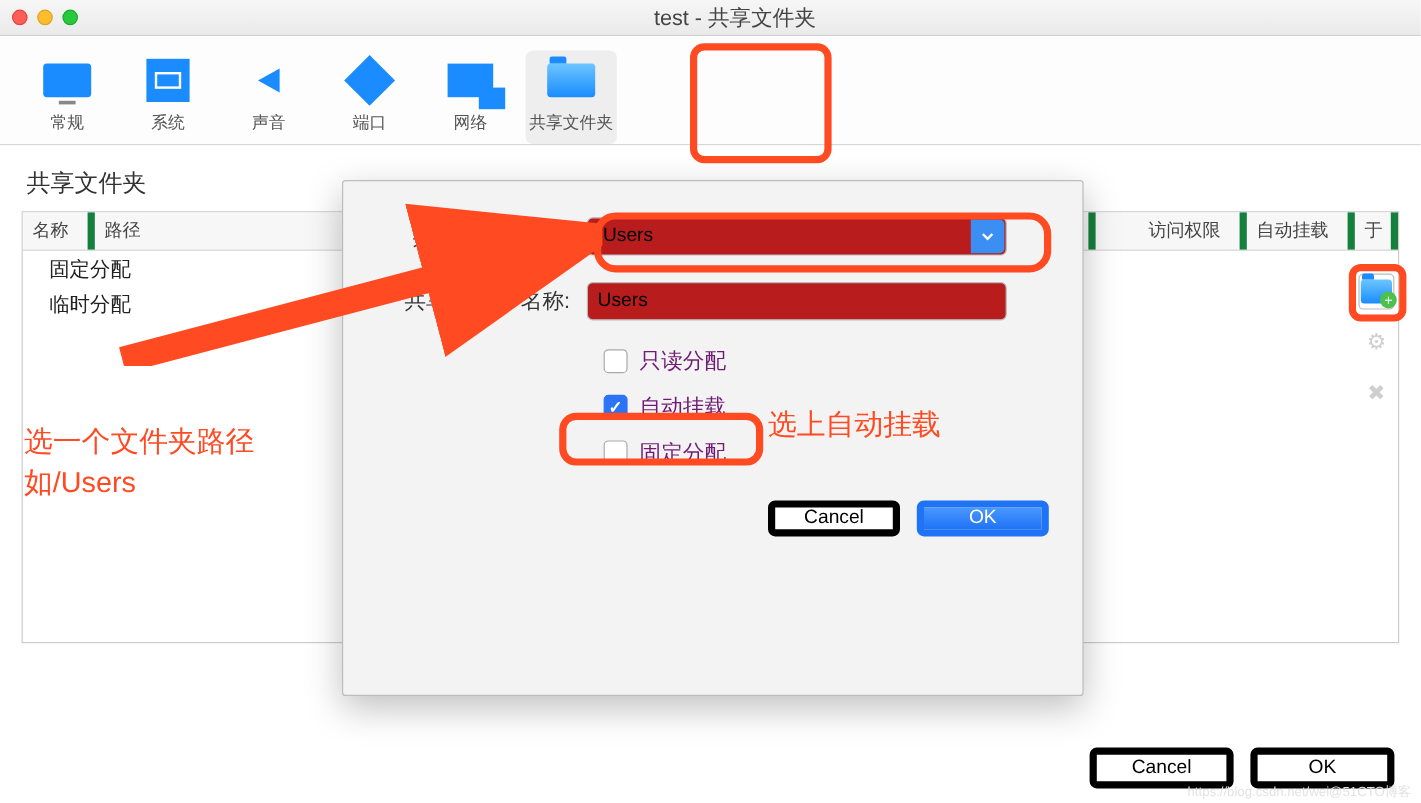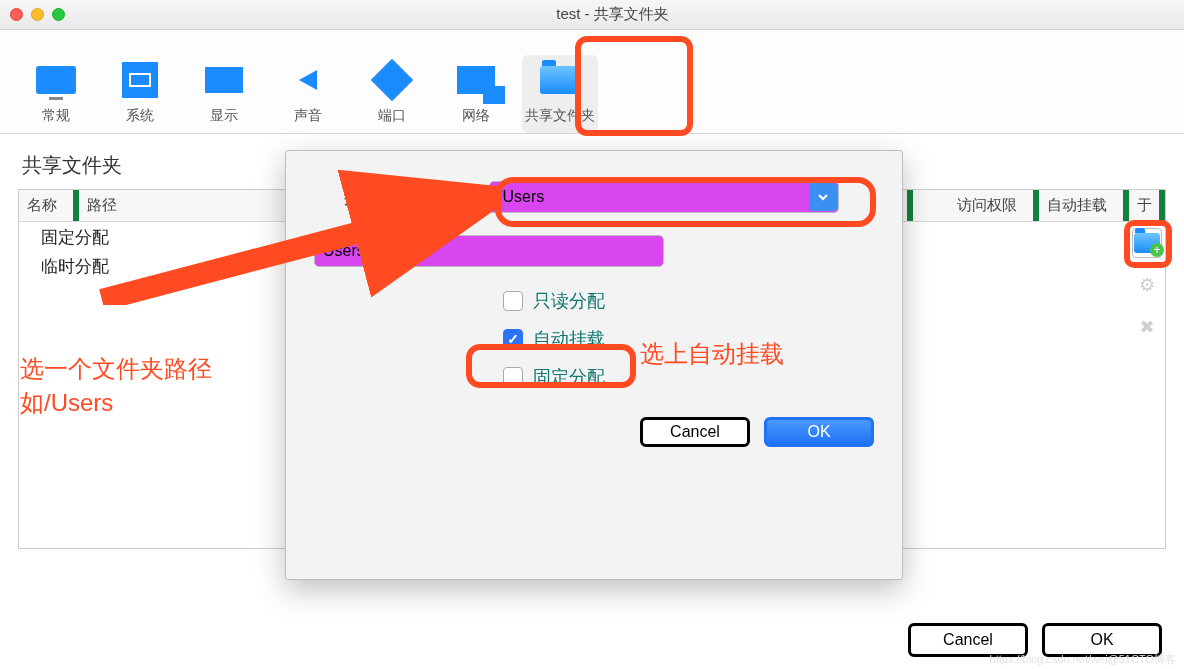--- a/index.html
+++ b/index.html
@@ -23,25 +23,25 @@
   .traffic { display: flex; gap: 8px; }
   .traffic span {
     width: 13px; height: 13px; border-radius: 50%;
     display: inline-block;
   }
   .tl-red { background: #ff5f56; border:1px solid #e0443e;}
   .tl-yellow { background: #ffbd2e; border:1px solid #dea123;}
   .tl-green { background: #27c93f; border:1px solid #1aab29;}
   .title {
     position: absolute; left:0; right:0; text-align:center;
-    font-size:15px; color:#444;padding-left:41px;
+    font-size:18px; color:#444;padding-left:41px;
   }
   .toolbar {
     display: flex;
-    padding: 25px 18px 0 18px;
+    padding: 12px 18px 0 18px;
     gap: 8px;
     border-bottom: 1px solid #d7d7d7;
     background: #fdfdfd;
   }
   .tb-item {
     display: flex; flex-direction: column; align-items: center;
     width: 76px; padding: 4px 0 8px 0;
     font-size: 14px; color: #555;
     border-radius: 6px;
   }
@@ -114,40 +114,40 @@
   .form-label {
     width: 175px; text-align:right; padding-right: 14px;
     font-size: 18px; color:#333;
   }
   .form-field {
     flex:1;
   }
   .combo, .textin {
     width: 350px; height: 32px;
     border:1px solid #bbb; border-radius:5px;
-    background:#d946ef; font-size:16px; padding: 0 8px;
+    background:#b91c1c; font-size:16px; padding: 0 8px;
     display:flex; align-items:center; position:relative;
   }
   .combo .chevron {
     position:absolute; right:1px; top:1px; bottom:1px; width:28px;
     background:#3b8ff3; border-radius:0 4px 4px 0;
     display:flex; align-items:center; justify-content:center;
   }
-  .chk-row { display:flex; align-items:center; gap:10px; margin-left:189px; margin-bottom:14px; font-size:18px; color:#0f766e;}
+  .chk-row { display:flex; align-items:center; gap:10px; margin-left:189px; margin-bottom:14px; font-size:18px; color:#701a75;}
   .chkbox {
     width:20px; height:20px; border:1px solid #aaa; border-radius:4px; background:#fff;
     display:inline-flex; align-items:center; justify-content:center;
   }
   .chkbox.checked { background:#2d73f5; border-color:#2d73f5; }
   .chkbox.checked::after { content:"✓"; color:#fff; font-size:14px; font-weight:bold;}
   .dlg-btns { display:flex; justify-content:flex-end; gap:14px; margin-top:28px;}
   .btn {
     min-width:110px; height:30px; border-radius:6px;
     font-size:16px; display:flex; align-items:center; justify-content:center;
-    border:3px solid #000000; background:#fff;
+    border:6px solid #000000; background:#fff;
   }
   .btn.primary { background: linear-gradient(#4a97ff,#1f73f5); color:#fff; border-color:#1f73f5;}
 
   .footer-btns {
     position:absolute; right:22px; bottom:12px;
     display:flex; gap:14px;
   }
   .footer-btns .btn { min-width:120px; height:34px; }
 
   
@@ -209,26 +209,20 @@
     <span>常规</span>
   </div>
   <div class="tb-item">
     <div class="tb-icon">
         <div class="ic-chip"></div>
       </div>
     <span>系统</span>
   </div>
   <div class="tb-item">
     <div class="tb-icon">
-        <div class="ic-display"></div>
-      </div>
-    <span>显示</span>
-  </div>
-  <div class="tb-item">
-    <div class="tb-icon">
         <div class="ic-speaker"></div>
       </div>
     <span>声音</span>
   </div>
   <div class="tb-item">
     <div class="tb-icon">
         <div class="ic-port"></div>
       </div>
     <span>端口</span>
   </div>
@@ -288,20 +282,21 @@
         <span>/Users</span>
         <span class="chevron">
           <svg width="12" height="12" viewBox="0 0 12 12">
               <path d="M2 4 L6 8 L10 4" stroke="#fff" stroke-width="2" fill="none"></path>
             </svg>
         </span>
       </div>
     </div>
   </div>
   <div class="form-row">
+    <div class="form-label">共享文件&nbsp;&nbsp;&nbsp;&nbsp;&nbsp;名称:</div>
     <div class="form-field">
       <div class="textin">
         <span>Users</span>
       </div>
     </div>
   </div>
   <div class="chk-row">
     <span class="chkbox"></span>
     <span>只读分配</span>
   </div>

